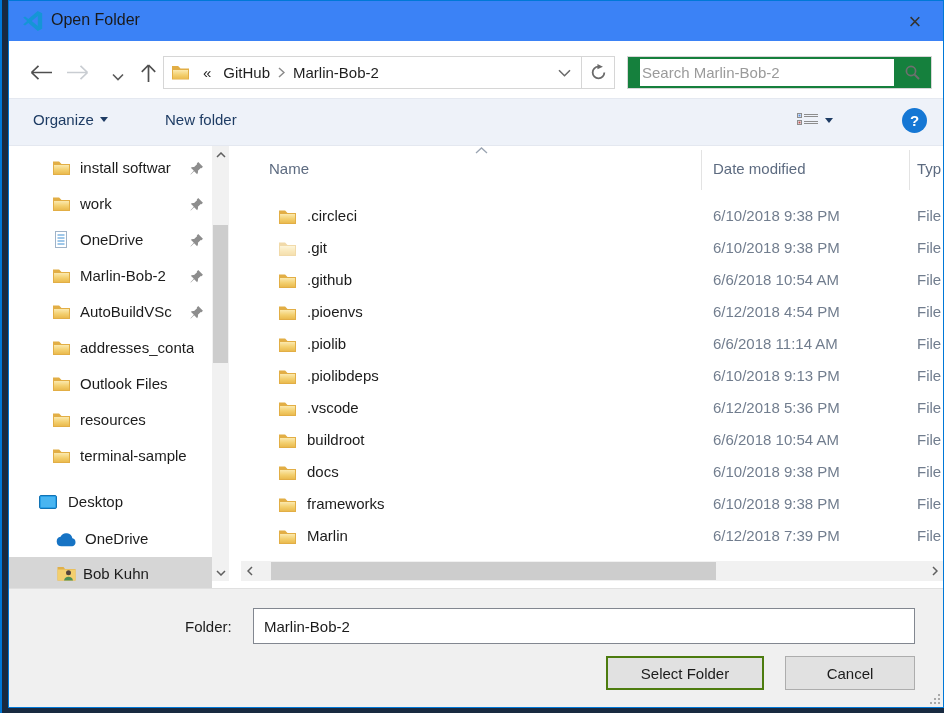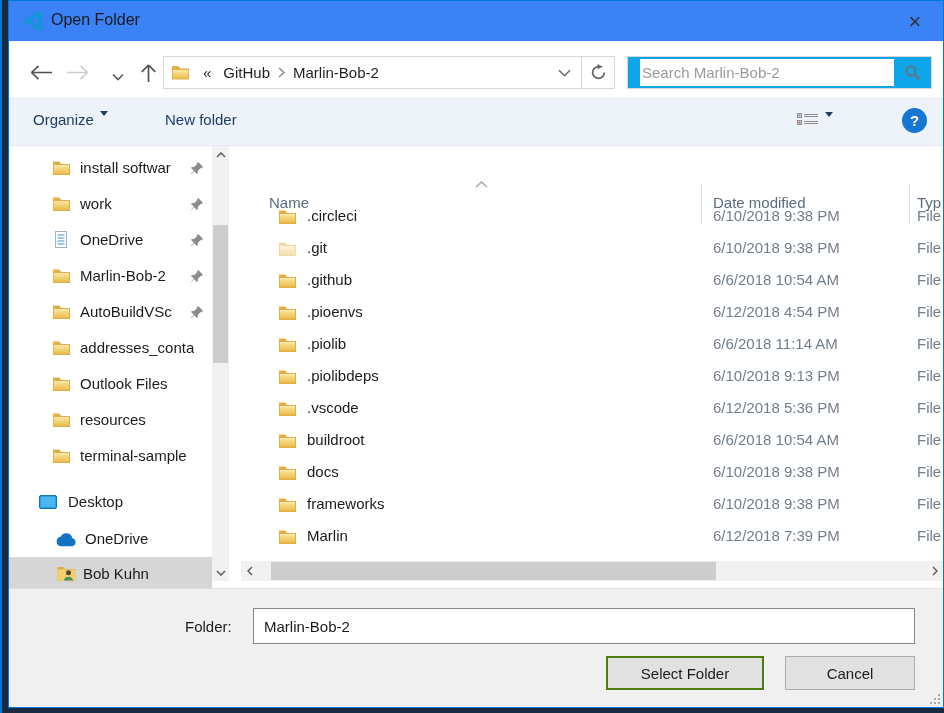--- a/index.html
+++ b/index.html
@@ -25,49 +25,49 @@
   .fldr{width:17px;height:14px;position:relative;display:inline-block;}
   .fldr::before{content:"";position:absolute;left:0;top:0;width:100%;height:100%;
     background:#e2ae45;clip-path:polygon(0 4%,36% 4%,50% 22%,100% 22%,100% 100%,0 100%);}
   .fldr::after{content:"";position:absolute;left:1px;right:1px;top:4px;bottom:1px;
     background:linear-gradient(180deg,#fbe9ae 0%,#f3cf6e 55%,#eaba4e 100%);}
   .fldr.faded{opacity:.45;}
   .addr-folder{margin:0 8px 0 8px;}
   .crumb{font-size:15px;color:#1f1f1f;padding:0 6px;cursor:pointer;}
   .crumb-sep{color:#8a8a8a;font-size:15px;padding:0 2px;display:flex;align-items:center;cursor:pointer;}
   .addr-chevron{margin-left:auto;padding:0 10px;cursor:pointer;display:flex;align-items:center;}
-  .searchbox{position:absolute;left:618px;top:15px;width:303px;height:31px;border:1px solid #d6d6d6;background:#0ea5e9;}
+  .searchbox{position:absolute;left:618px;top:15px;width:303px;height:31px;border:1px solid #d6d6d6;background:#15803d;}
   .searchbox input{position:absolute;left:12px;top:2px;width:250px;height:25px;border:0;outline:none;
     font-size:15px;color:#333;font-family:"Liberation Sans",sans-serif;}
   .searchbox input::placeholder{color:#9a9a9a;}
   .search-ic{position:absolute;right:10px;top:7px;}
   
   .toolbar{height:46px;position:relative;background:#eef2f9;border-top:1px solid #e4e8f0;
     border-bottom:1px solid #e4e8f0;flex:0 0 auto;}
   .tb-item{position:absolute;top:12px;font-size:15px;color:#1e3c64;cursor:pointer;background:transparent;border:0;
-    font-family:"Liberation Sans",sans-serif;padding:0;display:flex;align-items:flex-start;gap:6px;}
+    font-family:"Liberation Sans",sans-serif;padding:0;display:flex;align-items:center;gap:6px;}
   .caret-down{width:0;height:0;border-left:4px solid transparent;border-right:4px solid transparent;
     border-top:5px solid #1e3c64;display:inline-block;}
   .help-btn{position:absolute;right:16px;top:9px;width:25px;height:25px;border-radius:50%;background:#1577d4;
     color:#fff;font-size:15px;font-weight:bold;text-align:center;line-height:25px;cursor:pointer;border:0;padding:0;}
   
   .main{position:relative;flex:1 1 auto;background:#fff;overflow:hidden;}
   .sidebar{position:absolute;left:0;top:0;width:203px;height:100%;}
   .sb-item{position:absolute;left:0;right:0;height:36px;cursor:pointer;display:block;text-align:center;}
   .sb-item.hl{background:#d6d6d6;}
   .sb-ic{position:absolute;left:44px;top:10px;}
   .sb-label{position:absolute;left:71px;top:8px;font-size:15px;color:#1c1c1c;white-space:nowrap;overflow:hidden;max-width:125px;}
   .pin{position:absolute;right:8px;top:10px;}
   .scrollbar{background:#f1f1f1;}
   .sb-scroll{position:absolute;left:203px;top:0;width:17px;height:435px;}
   .scroll-arrow{position:absolute;width:17px;height:17px;display:flex;align-items:center;justify-content:center;cursor:pointer;}
   .sb-thumb{position:absolute;left:1px;width:15px;background:#cdcdcd;cursor:pointer;}
   
   .filelist{position:absolute;left:232px;top:0;right:0;bottom:0;}
-  .lheader{position:absolute;left:0;right:0;top:0;height:45px;margin-top:34px;}
+  .lheader{position:absolute;left:0;right:0;top:0;height:45px;}
   .lh-label{position:absolute;top:14px;font-size:15px;color:#5d6b80;cursor:pointer;white-space:nowrap;}
   .vsep{position:absolute;top:4px;width:1px;height:40px;background:#e3e3e3;}
   .sort-caret{position:absolute;left:234px;top:1px;}
   .rows{position:absolute;left:0;right:0;top:55px;}
   .row{position:relative;height:32px;cursor:pointer;}
   .row-ic{position:absolute;left:38px;top:9px;}
   .cell-name{position:absolute;left:66px;top:6px;font-size:15px;color:#1b1b1b;white-space:nowrap;}
   .cell-date{position:absolute;left:472px;top:6px;font-size:15px;color:#717d8e;white-space:nowrap;}
   .cell-type{position:absolute;left:676px;top:6px;font-size:15px;color:#717d8e;white-space:nowrap;}
   .h-scroll{position:absolute;left:0;right:0;top:415px;height:20px;}

